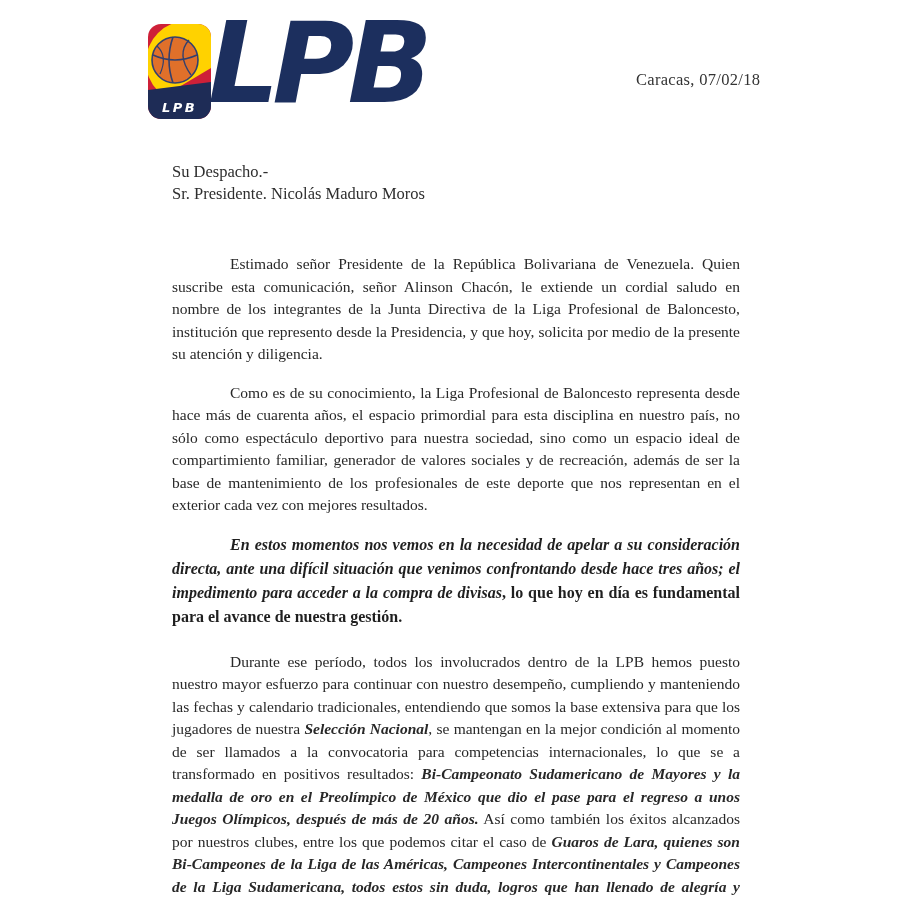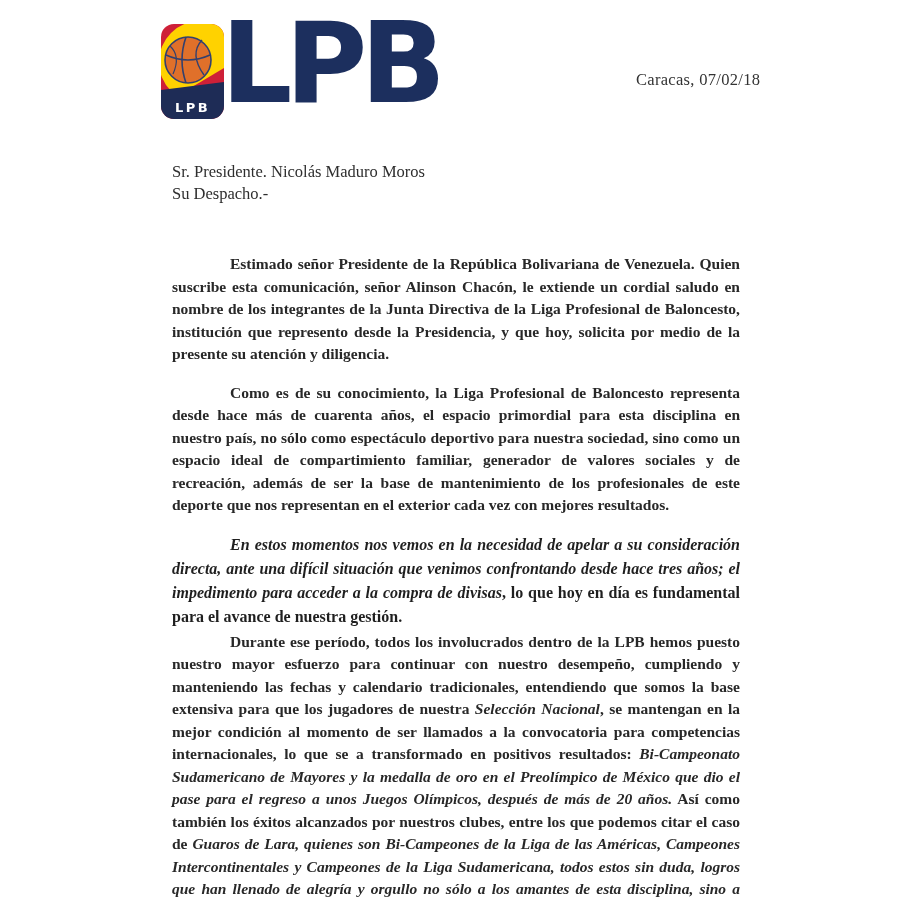--- a/index.html
+++ b/index.html
@@ -12,24 +12,25 @@
     width: 900px;
     height: 900px;
     background: #ffffff;
     overflow: hidden;
     font-family: "Liberation Serif", serif;
     color: #2a2a2a;
   }
   
   .logo {
     position: absolute;
-    left: 161px;
+    left: 148px;
     top: 22px;
     width: 300px;
     height: 98px;
+    font-style: italic;
   }
   .logo-icon {
     position: absolute;
     left: 0;
     top: 2px;
     width: 63px;
     height: 95px;
   }
   .logo-wordmark {
     position: absolute;
@@ -71,24 +72,24 @@
     margin: 0 0 16px 0;
     text-align: justify;
     text-indent: 58px;
     font-size: 15.5px;
     line-height: 22.5px;
     color: #282828;
   }
   .para.p-accent {
     font-size: 16px;
     line-height: 24px;
-    margin-bottom: 2px;
+    margin-bottom: 22px;
     color: #1f1f1f;
   }
-  .seg-n  { font-style: normal; font-weight: bold; }
+  .seg-n  { font-style: normal; font-weight: normal; }
   .seg-b  { font-weight: bold; }
   .seg-bi { font-weight: bold; font-style: italic; }
 </style>
 </head>
 <body>
 
 <div class="page">
 
   <div class="logo">
     <svg class="logo-icon" viewBox="0 0 63 95" xmlns="http://www.w3.org/2000/svg">
@@ -117,22 +118,22 @@
 
         <text x="31.5" y="88" text-anchor="middle" font-family="DejaVu Sans, Liberation Sans, sans-serif" font-size="13" font-weight="bold" letter-spacing="2.5" fill="#ffffff">LPB</text>
       </g>
     </svg>
     <div class="logo-wordmark">LPB</div>
   </div>
 
   <div class="date-line">Caracas, 07/02/18</div>
 
   <div class="recipient">
+    <div>Su Despacho.-</div>
     <div>Sr. Presidente. Nicolás Maduro Moros</div>
-    <div>Su Despacho.-</div>
   </div>
 
   <div class="letter-body">
       <p class="para"><span class="seg-n">Estimado señor Presidente de la República Bolivariana de Venezuela. Quien suscribe esta comunicación, señor Alinson Chacón, le extiende un cordial saludo en nombre de los integrantes de la Junta Directiva de la Liga Profesional de Baloncesto, institución que represento desde la Presidencia, y que hoy, solicita por medio de la presente su atención y diligencia.</span></p>
       <p class="para"><span class="seg-n">Como es de su conocimiento, la Liga Profesional de Baloncesto representa desde hace más de cuarenta años, el espacio primordial para esta disciplina en nuestro país, no sólo como espectáculo deportivo para nuestra sociedad, sino como un espacio ideal de compartimiento familiar, generador de valores sociales y de recreación, además de ser la base de mantenimiento de los profesionales de este deporte que nos representan en el exterior cada vez con mejores resultados.</span></p>
       <p class="para p-accent"><span class="seg-bi">En estos momentos nos vemos en la necesidad de apelar a su consideración directa, ante una difícil situación que venimos confrontando desde hace tres años; el impedimento para acceder a la compra de divisas</span><span class="seg-b">, lo que hoy en día es fundamental para el avance de nuestra gestión.</span></p>
       <p class="para"><span class="seg-n">Durante ese período, todos los involucrados dentro de la LPB hemos puesto nuestro mayor esfuerzo para continuar con nuestro desempeño, cumpliendo y manteniendo las fechas y calendario tradicionales, entendiendo que somos la base extensiva para que los jugadores de nuestra </span><span class="seg-bi">Selección Nacional</span><span class="seg-n">, se mantengan en la mejor condición al momento de ser llamados a la convocatoria para competencias internacionales, lo que se a transformado en positivos resultados: </span><span class="seg-bi">Bi-Campeonato Sudamericano de Mayores y la medalla de oro en el Preolímpico de México que dio el pase para el regreso a unos Juegos Olímpicos, después de más de 20 años.</span><span class="seg-n"> Así como también los éxitos alcanzados por nuestros clubes, entre los que podemos citar el caso de </span><span class="seg-bi">Guaros de Lara, quienes son Bi-Campeones de la Liga de las Américas, Campeones Intercontinentales y Campeones de la Liga Sudamericana, todos estos sin duda, logros que han llenado de alegría y orgullo no sólo a los amantes de esta disciplina, sino a todos los venezolanos.</span></p>
     </div>
 
 </div>

